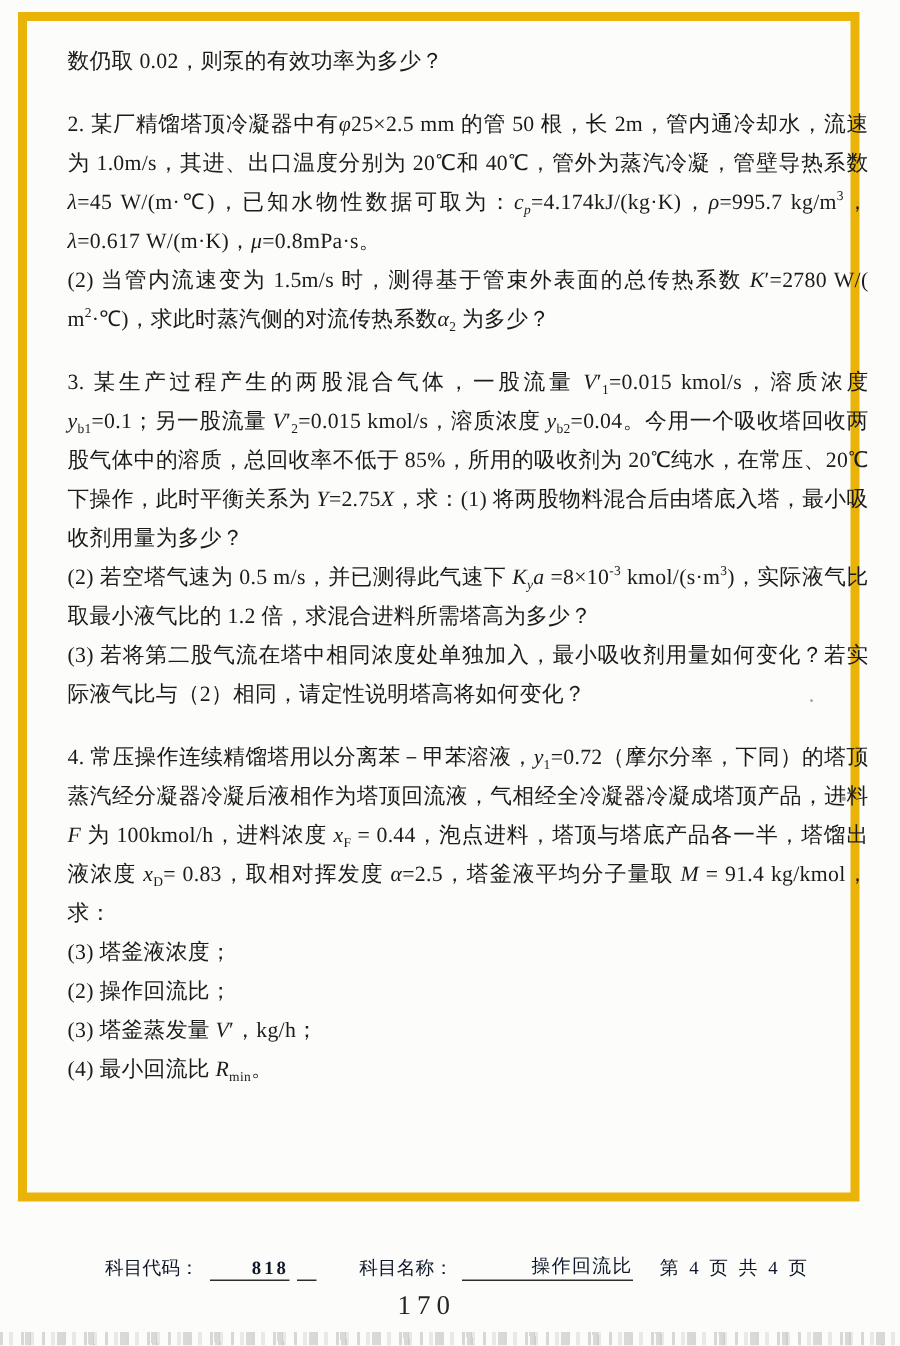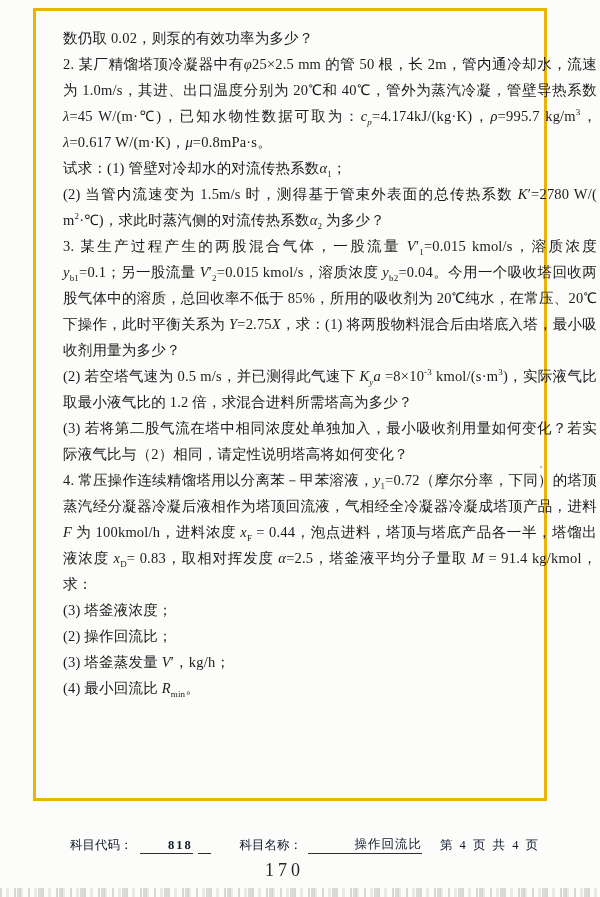--- a/index.html
+++ b/index.html
@@ -10,42 +10,43 @@
     width: 600px;
     height: 897px;
     position: relative;
     overflow: hidden;
     background: #fcfcfa;
     font-family: "Liberation Serif", serif;
     color: #1b1b1b;
   }
   .frame {
     position: absolute;
-    left: 33px;
+    left: 12px;
     top: 8px;
-    width: 514px;
+    width: 561px;
     height: 793px;
-    border: 3px solid #eab308;
+    border: 6px solid #eab308;
     box-sizing: border-box;
     background: #fcfcfa;
   }
   .content {
     position: absolute;
     left: 27px;
     top: 14px;
     width: 534px;
     font-size: 14.5px;
     line-height: 26px;
     text-align: justify;
     letter-spacing: 0.2px;
   }
   .content p {
     margin: 0;
   }
   .content p.gap {
+    margin-top: 16px;
   }
   .content i {
     font-style: italic;
     font-family: "Liberation Serif", serif;
   }
   .content sub, .content sup {
     font-size: 0.62em;
     line-height: 0;
   }
   .footer {
@@ -96,21 +97,20 @@
 </style>
 </head>
 <body>
 
 <div>
 
   <div class="frame">
     <div class="content">
       <p>数仍取 0.02，则泵的有效功率为多少？</p>
       <p class="gap">2. 某厂精馏塔顶冷凝器中有<i>φ</i>25×2.5 mm 的管 50 根，长 2m，管内通冷却水，流速为 1.0m/s，其进、出口温度分别为 20℃和 40℃，管外为蒸汽冷凝，管壁导热系数<i>λ</i>=45 W/(m·℃)，已知水物性数据可取为：<i>c</i><sub><i>p</i></sub>=4.174kJ/(kg·K)，<i>ρ</i>=995.7 kg/m<sup>3</sup>，<i>λ</i>=0.617 W/(m·K)，<i>μ</i>=0.8mPa·s。</p>
-      <p>试求：(1) 管壁对冷却水的对流传热系数<i>α</i><sub>1</sub>；</p>
       <p>(2) 当管内流速变为 1.5m/s 时，测得基于管束外表面的总传热系数 <i>K</i>′=2780 W/( m<sup>2</sup>·℃)，求此时蒸汽侧的对流传热系数<i>α</i><sub>2</sub> 为多少？</p>
       <p class="gap">3. 某生产过程产生的两股混合气体，一股流量 <i>V</i>′<sub>1</sub>=0.015 kmol/s，溶质浓度　<i>y</i><sub>b1</sub>=0.1；另一股流量 <i>V</i>′<sub>2</sub>=0.015 kmol/s，溶质浓度 <i>y</i><sub>b2</sub>=0.04。今用一个吸收塔回收两股气体中的溶质，总回收率不低于 85%，所用的吸收剂为 20℃纯水，在常压、20℃下操作，此时平衡关系为 <i>Y</i>=2.75<i>X</i>，求：(1) 将两股物料混合后由塔底入塔，最小吸收剂用量为多少？</p>
       <p>(2) 若空塔气速为 0.5 m/s，并已测得此气速下 <i>K</i><sub><i>y</i></sub><i>a</i> =8×10<sup>-3</sup> kmol/(s·m<sup>3</sup>)，实际液气比取最小液气比的 1.2 倍，求混合进料所需塔高为多少？</p>
       <p>(3) 若将第二股气流在塔中相同浓度处单独加入，最小吸收剂用量如何变化？若实际液气比与（2）相同，请定性说明塔高将如何变化？</p>
       <p class="gap">4. 常压操作连续精馏塔用以分离苯－甲苯溶液，<i>y</i><sub>1</sub>=0.72（摩尔分率，下同）的塔顶蒸汽经分凝器冷凝后液相作为塔顶回流液，气相经全冷凝器冷凝成塔顶产品，进料 <i>F</i> 为 100kmol/h，进料浓度 <i>x</i><sub>F</sub> = 0.44，泡点进料，塔顶与塔底产品各一半，塔馏出液浓度 <i>x</i><sub>D</sub>= 0.83，取相对挥发度 <i>α</i>=2.5，塔釜液平均分子量取 <i>M</i> = 91.4 kg/kmol，求：</p>
       <p>(3) 塔釜液浓度；</p>
       <p>(2) 操作回流比；</p>
       <p>(3) 塔釜蒸发量 <i>V</i>′，kg/h；</p>
       <p>(4) 最小回流比 <i>R</i><sub>min</sub>。</p>
     </div>

